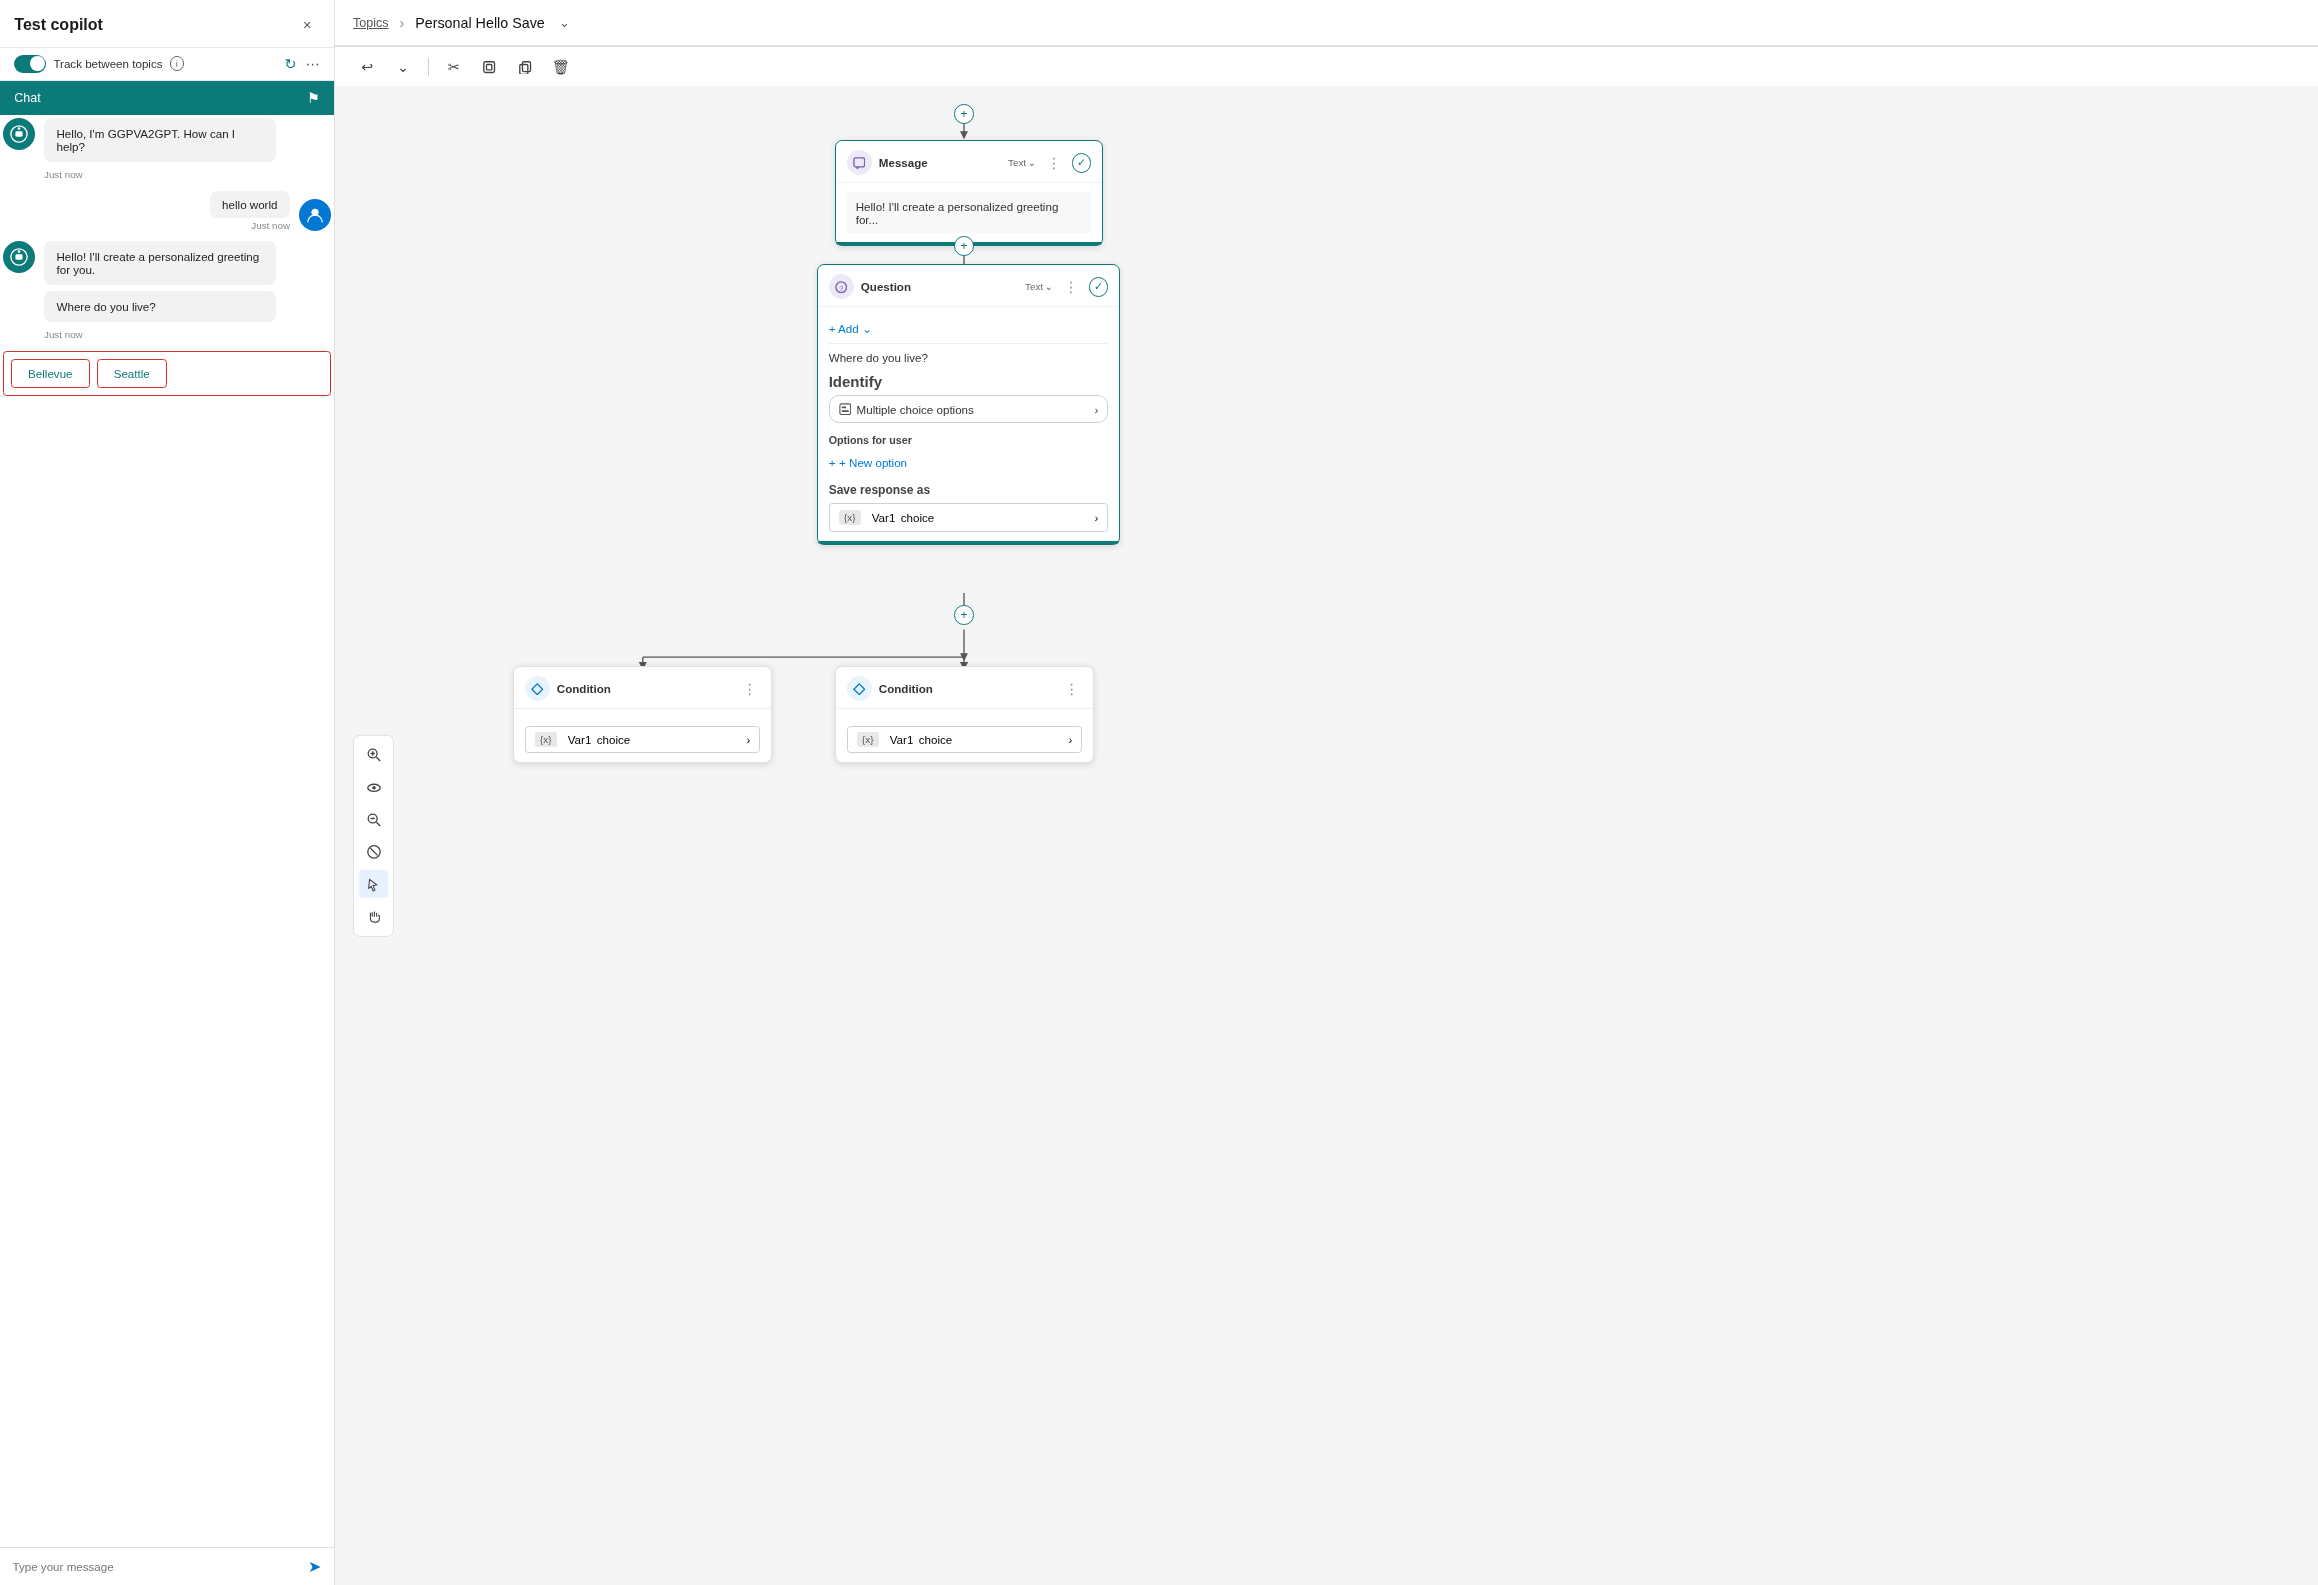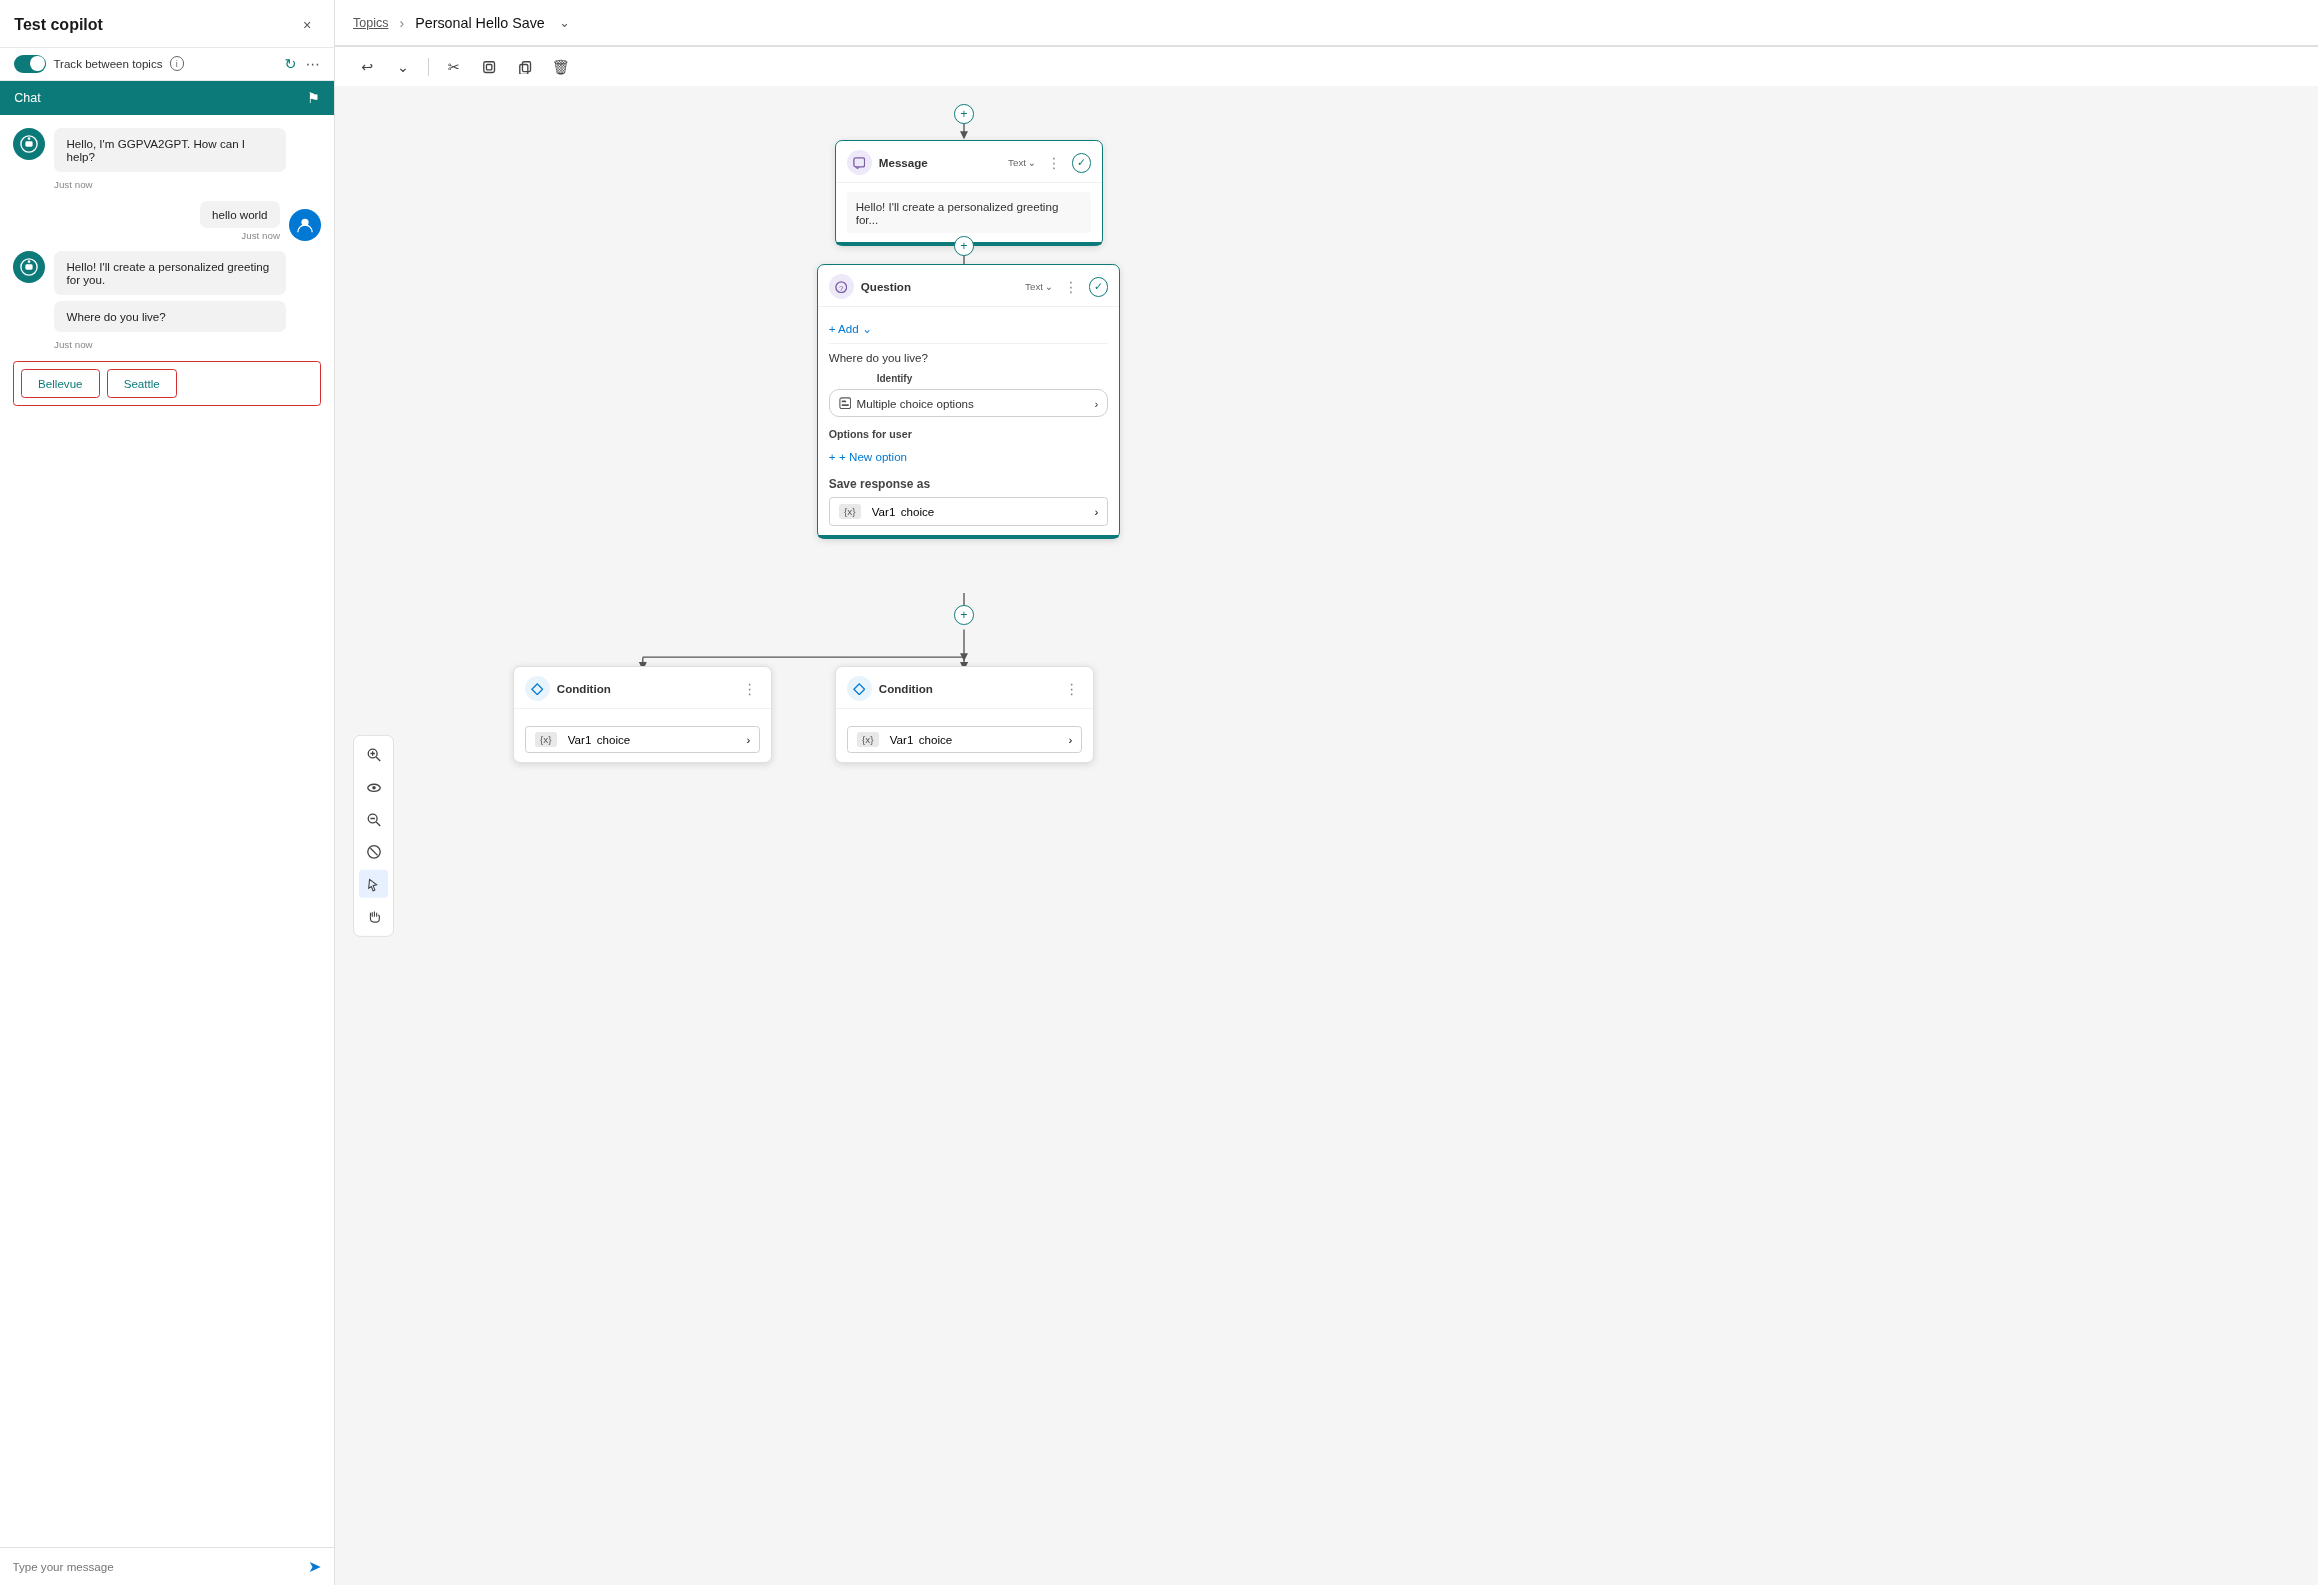--- a/index.html
+++ b/index.html
@@ -91,21 +91,21 @@
       align-items: center;
       justify-content: space-between;
       font-size: 12.5px;
       font-weight: 500;
     }
     .flag-icon { font-size: 14.3px; cursor: pointer; }
 
     .chat-area {
       flex: 1;
       overflow-y: auto;
-      padding: 13px;
+      padding: 3px;
       background: #fff;
       display: flex;
       flex-direction: column;
       gap: 10.7px;
     }
 
     .bot-message-group { display: flex; gap: 9px; align-items: flex-start; }
     .bot-avatar {
       width: 32px; height: 32px;
       background: #0d7a7a;
@@ -336,21 +336,21 @@
       color: #0078d4;
       font-size: 11.6px;
       cursor: pointer;
       border-bottom: 0.9px solid #f0f0f0;
     }
     .where-text {
       font-size: 11.6px;
       color: #333;
       padding: 7.1px 0 9px 0;
     }
-    .identify-label { font-size: 10px; font-weight: 600; color: #444; margin-bottom: 5.4px; margin-left: 48px; }
+    .identify-label { font-size: 15px; font-weight: 600; color: #444; margin-bottom: 5.4px; }
     .identify-select {
       border: 0.9px solid #d0d0d0;
       border-radius: 10px;
       padding: 6.2px 9px;
       display: flex;
       align-items: center;
       justify-content: space-between;
       cursor: pointer;
       font-size: 11.6px;
       color: #333;

